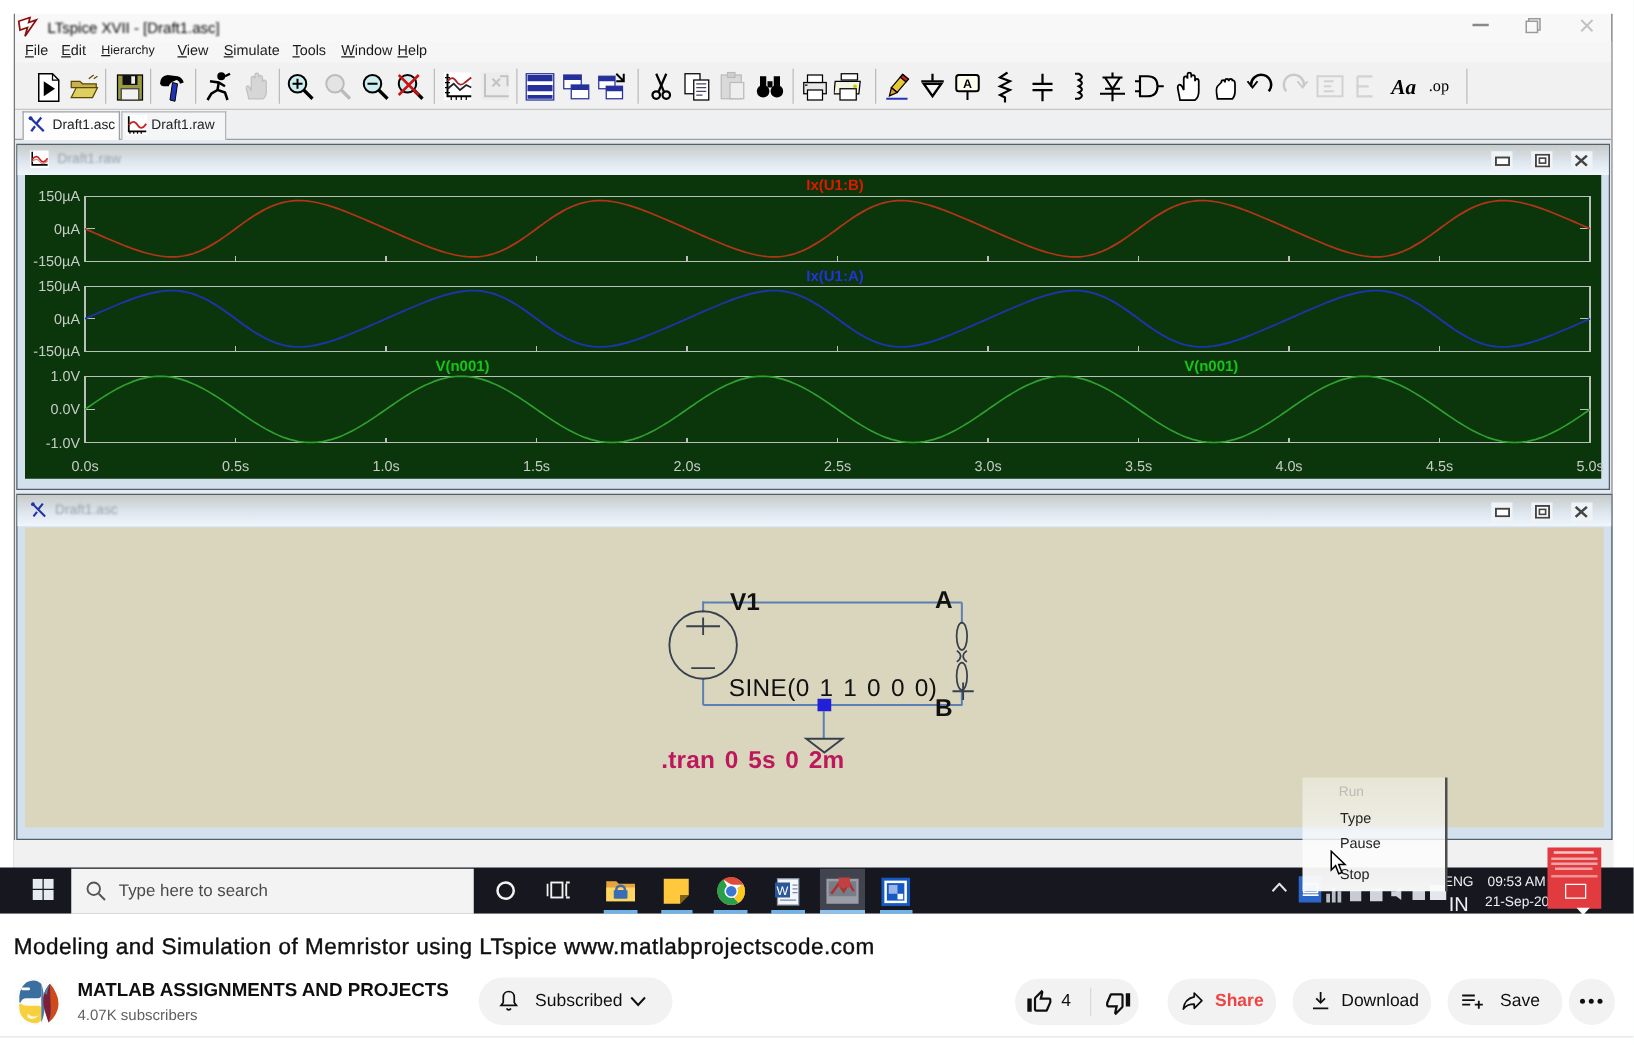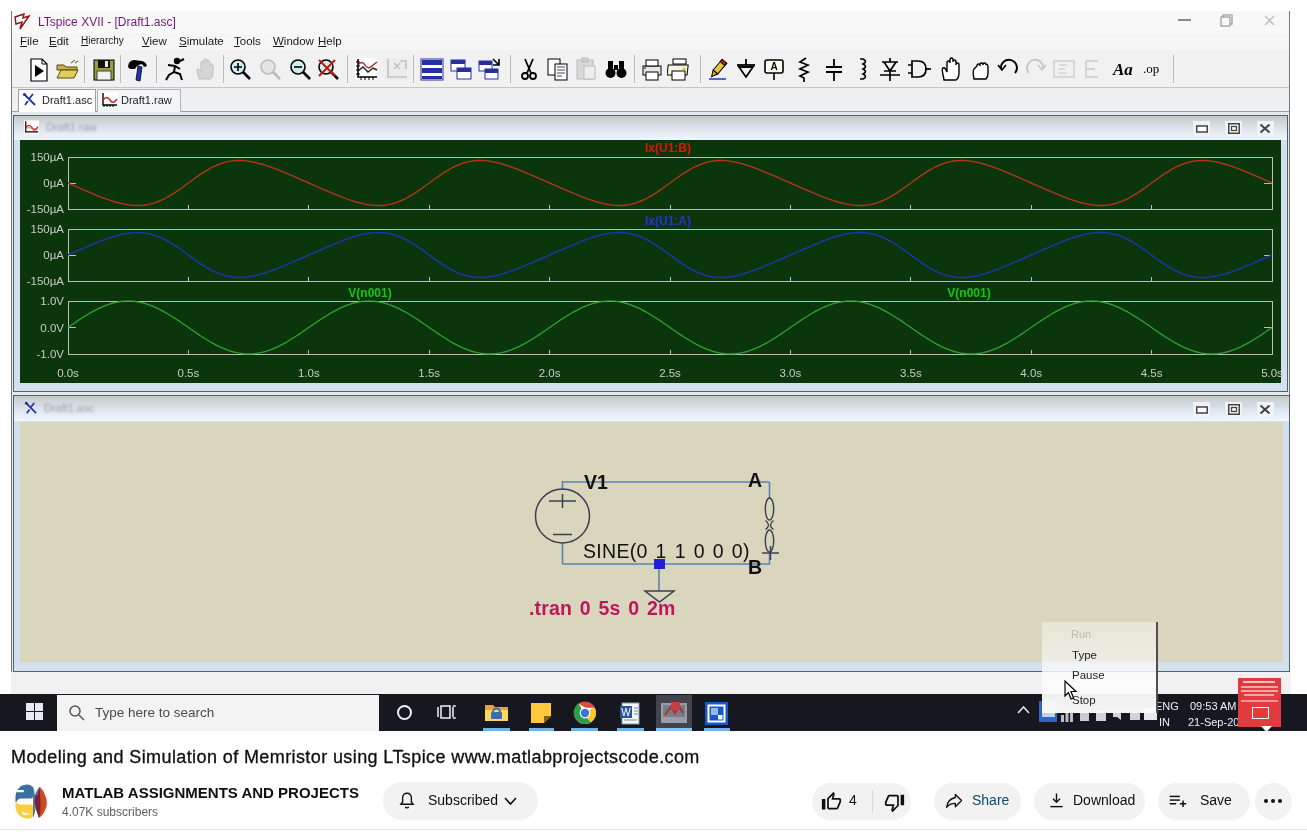--- a/index.html
+++ b/index.html
@@ -4,21 +4,21 @@
 *{margin:0;padding:0;box-sizing:border-box}
 body{width:1307px;height:836px;position:relative;background:#fff;font-family:"Liberation Sans",sans-serif;overflow:hidden}
 .abs{position:absolute}
 </style></head>
 <body>
 
 <div class="abs" style="left:11px;top:11px;width:1279px;height:683px;background:#f8f8f8;border-left:1px solid #777;border-right:1px solid #777"></div>
 <svg class="abs" style="left:14px;top:13px" width="17" height="18" viewBox="0 0 17 18">
     <path d="M1 4 L10 1 L9 5 L15 3 L6 16 L8 9 L2 11 Z" fill="#fff" stroke="#8a1010" stroke-width="1.4"></path>
   </svg>
-<div class="abs" style="left:38px;top:15px;font-size:12px;color:#701a75;filter:blur(0.7px)">LTspice XVII - [Draft1.asc]</div>
+<div class="abs" style="left:38px;top:15px;font-size:12px;color:#000000;filter:blur(0.7px)">LTspice XVII - [Draft1.asc]</div>
 <div class="abs" style="left:1178px;top:19px;width:13px;height:2px;background:#888"></div>
 <svg class="abs" style="left:1220px;top:14px" width="13" height="13" viewBox="0 0 13 13">
     <rect x="3" y="1" width="9" height="9" fill="none" stroke="#999" stroke-width="1.2"></rect>
     <rect x="1" y="3" width="9" height="9" fill="#f8f8f8" stroke="#999" stroke-width="1.2"></rect>
   </svg>
 <svg class="abs" style="left:1264px;top:15px" width="11" height="11" viewBox="0 0 11 11">
     <path d="M1 1 L10 10 M10 1 L1 10" stroke="#c2c2c2" stroke-width="1.6"></path>
   </svg>
 <div class="abs" style="left:12px;top:33px;width:1277px;height:17px;background:#f6f6f6"></div>
 <div class="abs" style="left:20px;top:35px;font-size:11.5px;color:#1a1a1a"><span style="text-decoration:underline">F</span>ile</div>
@@ -462,21 +462,21 @@
     <path d="M1 19 V12 h3 V19 M5.5 19 V7 h3 V19 M10 19 V10 h3 V19" fill="#b9bec7" stroke="none"></path>
   </svg>
 <div class="abs" style="left:1080px;top:712px;width:9px;height:9px;background:#c8cbd2"></div>
 <div class="abs" style="left:1096px;top:711px;width:10px;height:10px;background:#d0d3da"></div>
 <svg class="abs" style="left:1112px;top:709px" width="12" height="13" viewBox="0 0 12 13">
     <path d="M1 8 V4 h4 L9 1 V11 L5 8 Z" fill="#cfd4db"></path>
   </svg>
 <div class="abs" style="left:1130px;top:712px;width:10px;height:8px;background:#d0d3da"></div>
 <div class="abs" style="left:1144px;top:708px;width:13px;height:12px;background:#e4e7ec"></div>
 <div class="abs" style="left:1155px;top:700px;font-size:11px;color:#eceff4">ENG</div>
-<div class="abs" style="left:1159px;top:716px;font-size:11px;color:#eceff4">IN</div>
+<div class="abs" style="left:1159px;top:716px;font-size:16px;color:#eceff4">IN</div>
 <div class="abs" style="left:1190px;top:700px;font-size:11px;color:#eceff4">09:53 AM</div>
 <div class="abs" style="left:1188px;top:716px;font-size:11px;color:#eceff4">21-Sep-20</div>
 
 <div class="abs" style="left:1238px;top:678px;width:43px;height:49px;background:#e23b3f"></div>
 <div class="abs" style="left:1243px;top:681px;width:32px;height:2px;background:rgba(255,230,230,0.8)"></div>
 <div class="abs" style="left:1241px;top:686px;width:37px;height:2px;background:rgba(255,255,255,0.55)"></div>
 <div class="abs" style="left:1241px;top:690px;width:37px;height:2px;background:rgba(255,255,255,0.55)"></div>
 <div class="abs" style="left:1244px;top:694px;width:30px;height:2px;background:rgba(255,255,255,0.55)"></div>
 <div class="abs" style="left:1241px;top:700px;width:37px;height:2px;background:rgba(255,255,255,0.45)"></div>
 <div class="abs" style="left:1252px;top:707px;width:17px;height:12px;border:1.5px solid #fff"></div>
@@ -528,21 +528,21 @@
 <svg class="abs" style="left:884px;top:792px" width="21" height="21" viewBox="0 0 24 24">
     <g transform="rotate(180 12 12)">
       <path d="M9 21h9c.83 0 1.54-.5 1.84-1.22l3.02-7.05c.09-.23.14-.47.14-.73v-2c0-1.1-.9-2-2-2h-6.31l.95-4.57.03-.32c0-.41-.17-.79-.44-1.06L14.17 1 7.58 7.59C7.22 7.95 7 8.45 7 9v10c0 1.1.9 2 2 2zM9 9l4.34-4.34L12 10h9v2l-3 7H9V9zM1 9h4v12H1z" fill="#0f0f0f"></path>
     </g>
   </svg>
 
 <div class="abs" style="left:934px;top:783px;width:87px;height:37px;background:#f2f2f2;border-radius:19px"></div>
 <svg class="abs" style="left:943px;top:790px" width="22" height="22" viewBox="0 0 24 24">
     <path d="M13.5 8.2 V4.8 L20.2 11.5 L13.5 18.2 V14.6 C8.9 14.6 6.1 16 4 18.8 C4.6 13.6 7.6 9.4 13.5 8.2 Z" fill="none" stroke="#0f0f0f" stroke-width="1.5" stroke-linejoin="round"></path>
   </svg>
-<div class="abs" style="left:972px;top:792px;font-size:14px;font-weight:400;color:#0c4a6e">Share</div>
+<div class="abs" style="left:972px;top:792px;font-size:14px;font-weight:700;color:#ef4444">Share</div>
 
 <div class="abs" style="left:1034px;top:783px;width:111px;height:37px;background:#f2f2f2;border-radius:19px"></div>
 <svg class="abs" style="left:1046px;top:790px" width="21" height="21" viewBox="0 0 24 24">
     <g fill="none" stroke="#0f0f0f" stroke-width="1.6">
       <path d="M12 4 v9.5"></path>
       <path d="M8 10 l4 4 4-4"></path>
       <path d="M5 19 h14"></path>
     </g>
   </svg>
 <div class="abs" style="left:1073px;top:792px;font-size:14px;font-weight:500;color:#0f0f0f">Download</div>

